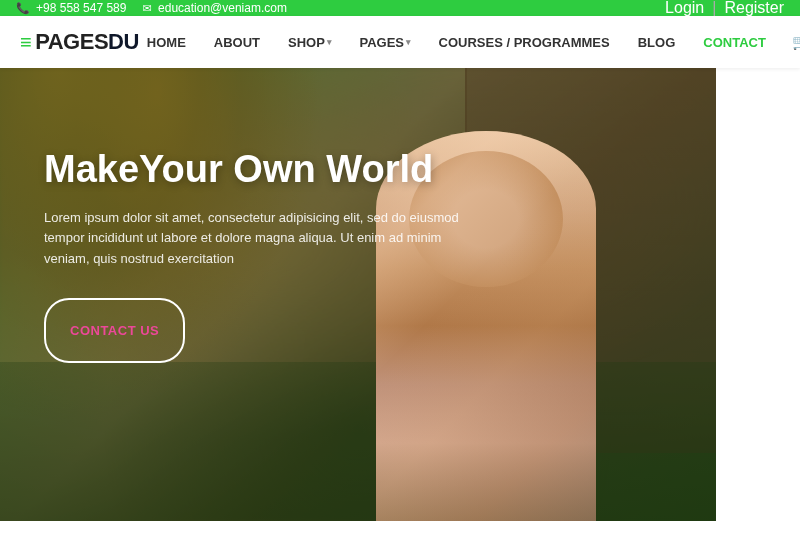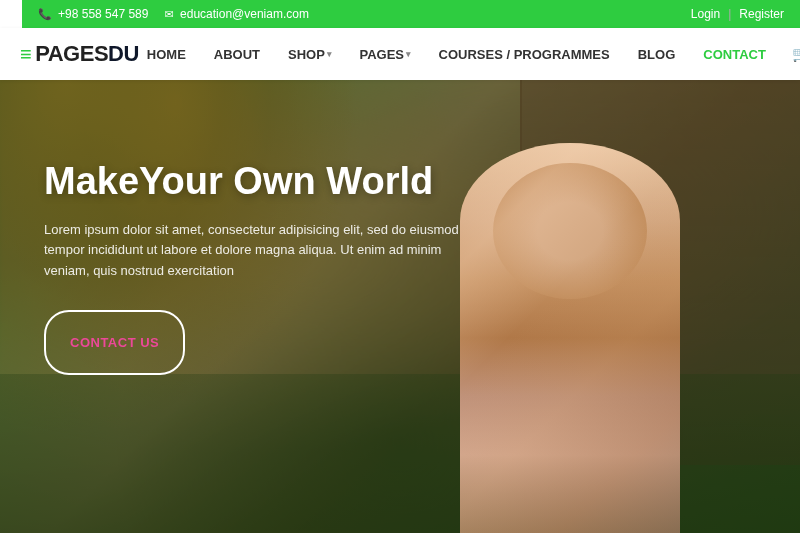--- a/index.html
+++ b/index.html
@@ -1,31 +1,30 @@
 <!DOCTYPE html>
 <html><head>
   <meta charset="utf-8">
   <style>
     * { margin: 0; padding: 0; box-sizing: border-box; }
     body { font-family: 'Segoe UI', Arial, sans-serif; width: 800px; height: 533px; overflow: hidden; position: relative; }
 
     
     #top-bar {
       background: #2ecc40;
-      height: 28px;
+      height: 16px;
       display: flex;
       align-items: center;
       justify-content: space-between;
       padding: 0 16px;
       font-size: 12px;
       color: #fff;
-      margin-left: 22px;
     }
     #top-bar .left { display: flex; align-items: center; gap: 16px; }
-    #top-bar .right { display: flex; align-items: center; gap: 8px; font-size: 12px; }
+    #top-bar .right { display: flex; align-items: center; gap: 8px; font-size: 16px; }
     #top-bar .divider { color: #aaa; }
 
     
     #navbar {
       background: #fff;
       height: 52px;
       display: flex;
       align-items: center;
       justify-content: space-between;
       padding: 0 20px;
@@ -80,21 +79,21 @@
       height: 13px;
       display: flex;
       align-items: center;
       justify-content: center;
       font-weight: 700;
     }
 
     
     #hero {
       position: relative;
-      width: 800px;
+      width: 716px;
       height: 453px;
       overflow: hidden;
     }
     #hero-bg {
       position: absolute;
       inset: 0;
       background: linear-gradient(135deg, #6a8a3a 0%, #8aaa50 20%, #b5a060 40%, #7a6030 60%, #4a5a2a 80%, #3a6020 100%);
     }
     
     #hero-bg::before {

